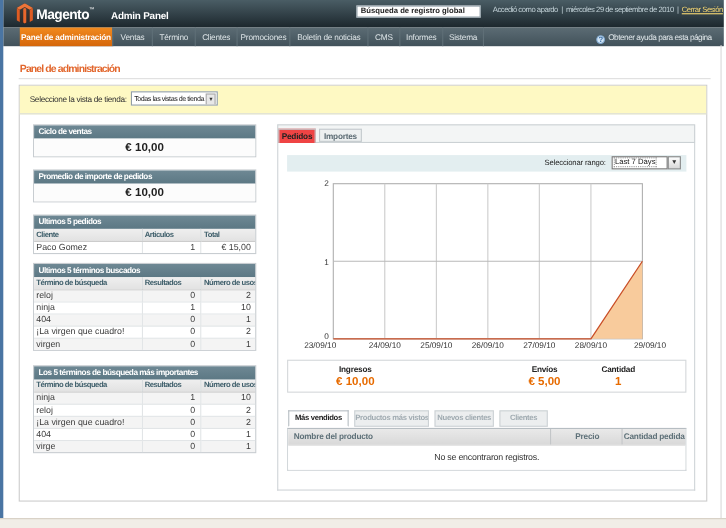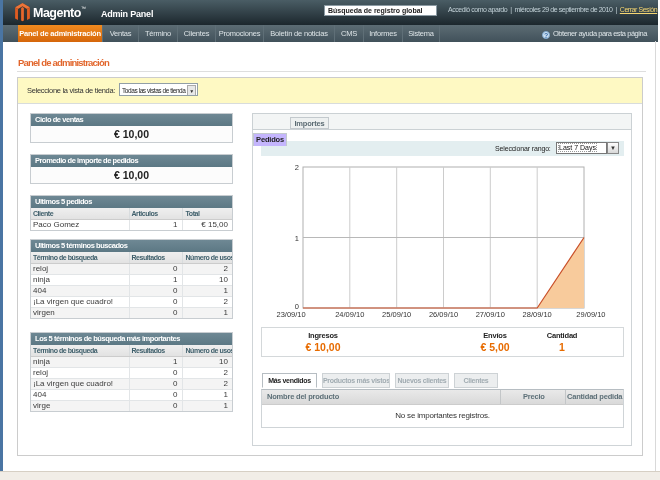--- a/index.html
+++ b/index.html
@@ -40,21 +40,21 @@
 table.dt th { background:linear-gradient(#efefef,#e2e2e2); color:#40606c; font-weight:bold; text-align:left; padding:1px 4px 1px 2px; line-height:9px; height:9px; border-right:1px solid #d8dcde; border-bottom:1px solid #ccc; white-space:nowrap; overflow:hidden; letter-spacing:-0.45px; font-size:7px; }
 table.dt th:last-child { border-right:none; padding-left:3px; padding-right:1px; }
 table.dt td { padding:1px 4px 1px 2px; line-height:8px; height:8px; border-right:1px solid #e2e5e7; border-bottom:1px solid #e2e5e7; background:#fff; white-space:nowrap; overflow:hidden; }
 table.dt tr.odd td { background:#f4f4f4; }
 table.dt td.num { text-align:right; }
 table.dt td:last-child { border-right:none; }
 table.dt tr:last-child td { border-bottom:none; }
 
 #rtabstrip { position:absolute; left:234px; top:35px; width:380px; height:17px; background:#f3f5f5; border:1px solid #cbd1d4; }
 .rtab { position:absolute; height:12px; line-height:12px; font-size:7.5px; letter-spacing:-0.2px; font-weight:bold; text-align:center; border:1px solid #c3c9cd; background:#edf0f0; color:#5b6b73; }
-.rtab.act { background:#c4b5fd; color:#222; height:13px; border-bottom:none; z-index:3;margin-top:16px; }
+.rtab.act { background:#ef4444; color:#222; height:13px; border-bottom:none; z-index:3; }
 #rpanel { position:absolute; left:234px; top:52px; width:380px; height:316px; border:1px solid #cfd4d7; border-top:none; background:#fff; }
 #rangebar { position:absolute; left:8px; top:11px; width:363px; height:15px; background:#e3eef0; }
 #rangebar label { position:absolute; left:234px; top:4px; font-size:7px; letter-spacing:-0.15px; color:#222; }
 #rangesel { position:absolute; left:295px; top:1px; width:51px; height:12px; background:#fff; border:1px solid #777; font-size:7px; padding:1px 0 0 2px; color:#111; }
 #rangebtn { position:absolute; left:346px; top:1px; width:12px; height:12px; background:linear-gradient(#fdfdfd,#d8d8d8); border:1px solid #888; font-size:6px; line-height:11px; text-align:center; color:#333; }
 
 #totals { position:absolute; left:8px; top:197px; width:363px; height:30px; border:1px solid #d4d8da; background:#fff; }
 .tot { position:absolute; top:3px; width:90px; text-align:center; }
 .tot .tl { font-size:7.5px; font-weight:bold; color:#222; letter-spacing:-0.2px; }
 .tot .tv { font-size:10.5px; font-weight:bold; color:#e76b00; margin-top:1px; }
@@ -260,21 +260,21 @@
           <div class="btab" style="left:193px; width:44px;">Clientes</div>
         </div>
         <div id="btable">
           <div id="bthead">
               <span class="c1">Nombre del producto</span>
               <span class="c2">Precio</span>
               <span class="c3">Cantidad pedida</span>
               <i style="position:absolute;left:238px;top:0;width:1px;height:14px;background:#c3c6c8"></i>
               <i style="position:absolute;left:303px;top:0;width:1px;height:14px;background:#c3c6c8"></i>
             </div>
-          <div id="btbody">No se importantes registros.</div>
+          <div id="btbody">No se encontraron registros.</div>
         </div>
       </div>
     </div>
   </div>
   <div id="leftstrip"></div>
   <div id="rightline"></div>
   <div id="footer"></div>
 </div>
 
 </body></html>

